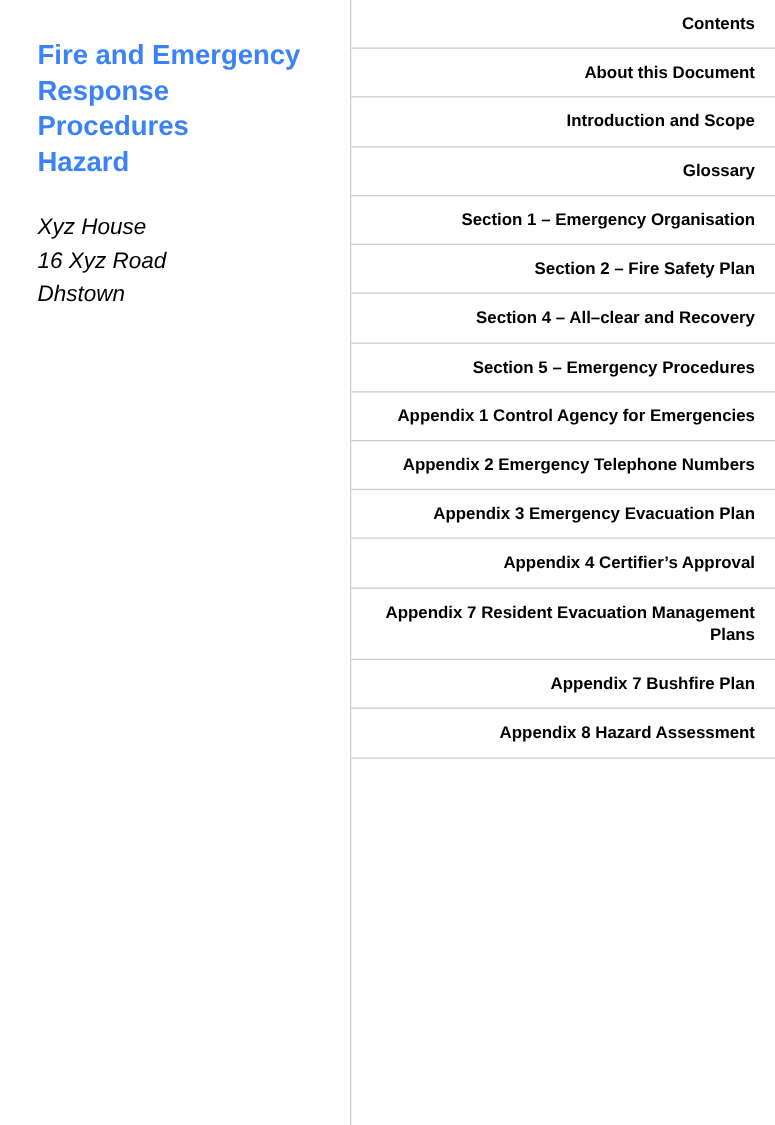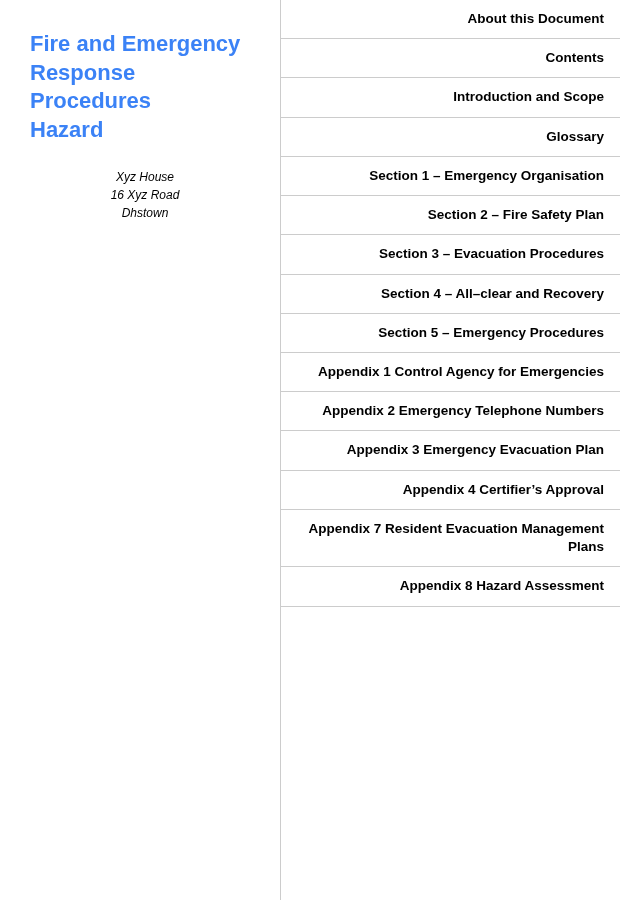--- a/index.html
+++ b/index.html
@@ -27,24 +27,23 @@
     .document-title {
       font-size: 22px;
       font-weight: bold;
       line-height: 1.3;
       color: #3b82f6;
       margin-bottom: 24px;
     }
 
     .address-block {
       font-style: italic;
-      font-size: 12px;
+      font-size: 18px;
       color: #000000;
       line-height: 1.5;
-      text-align: center;
     }
 
     .right-panel {
       flex: 1;
       border-left: 1px solid #cccccc;
       display: flex;
       flex-direction: column;
     }
 
     .toc-item {
@@ -72,28 +71,28 @@
     <span>Hazard</span>
   </div>
   <div class="address-block">
     <div>Xyz House</div>
     <div>16 Xyz Road</div>
     <div>Dhstown</div>
   </div>
 </div>
 
 <div class="right-panel">
-<div class="toc-item">About this Document</div>
-    <div class="toc-item">Contents</div>
+<div class="toc-item">Contents</div>
+    <div class="toc-item">About this Document</div>
     <div class="toc-item">Introduction and Scope</div>
     <div class="toc-item">Glossary</div>
     <div class="toc-item">Section 1 – Emergency Organisation</div>
     <div class="toc-item">Section 2 – Fire Safety Plan</div>
-    <div class="toc-item">Section 3 – Evacuation Procedures</div>
     <div class="toc-item">Section 4 – All–clear and Recovery</div>
     <div class="toc-item">Section 5 – Emergency Procedures</div>
     <div class="toc-item">Appendix 1  Control Agency for Emergencies</div>
     <div class="toc-item">Appendix 2  Emergency Telephone Numbers</div>
     <div class="toc-item">Appendix 3  Emergency Evacuation Plan</div>
     <div class="toc-item">Appendix 4  Certifier’s Approval</div>
     <div class="toc-item">Appendix 7  Resident Evacuation Management Plans</div>
+    <div class="toc-item">Appendix 7  Bushfire Plan</div>
     <div class="toc-item">Appendix 8  Hazard Assessment</div>
   </div>
 
 </body></html>

